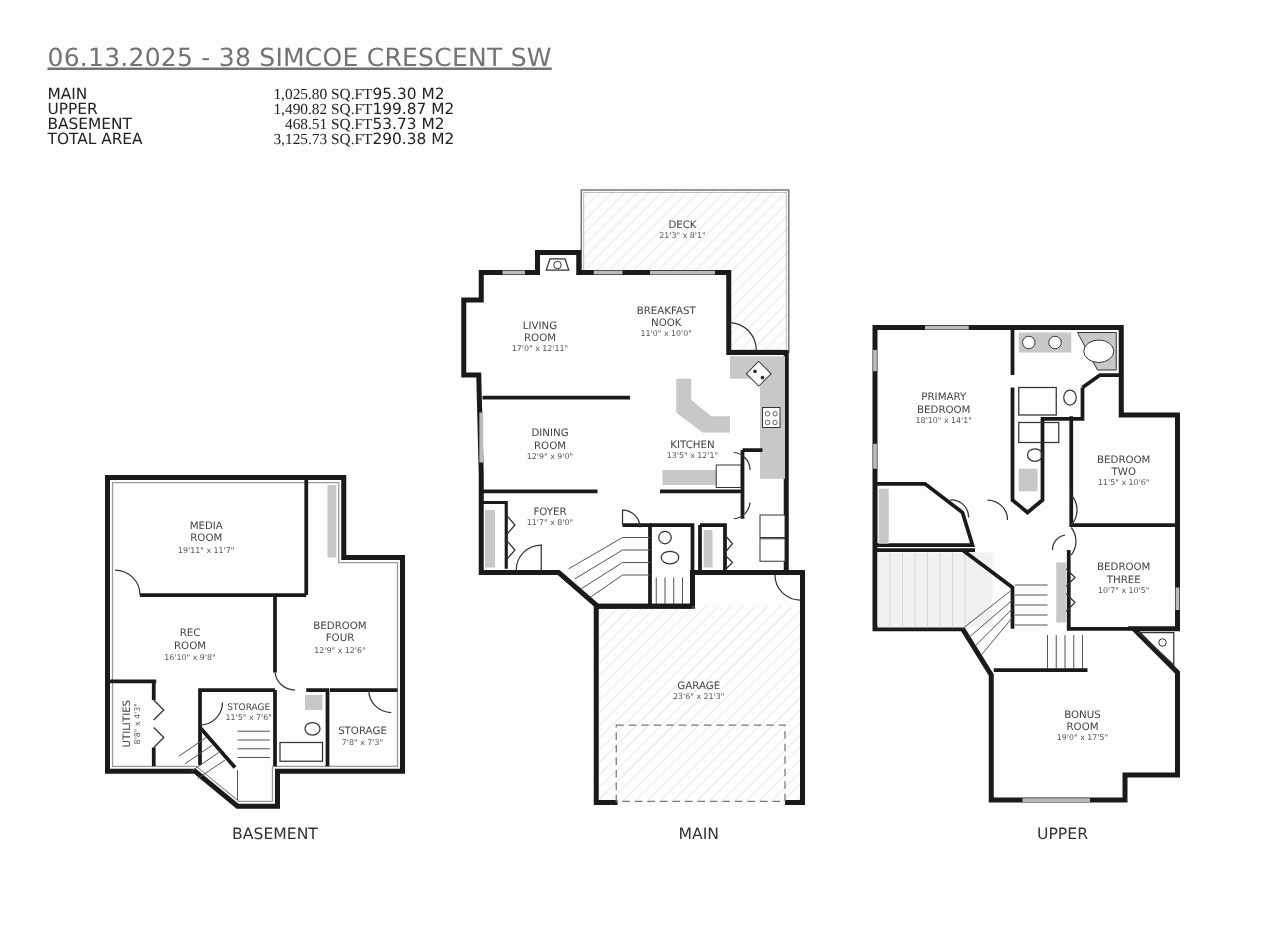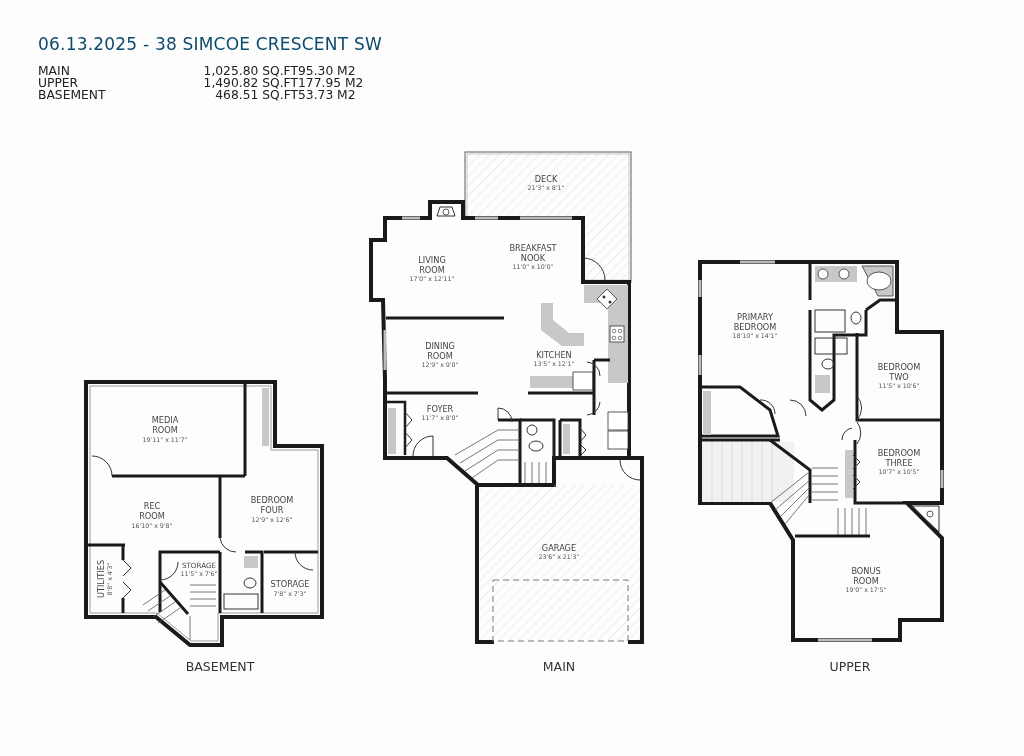--- a/index.html
+++ b/index.html
@@ -1,22 +1,22 @@
 <!DOCTYPE html>
 <html><head>
 <meta charset="utf-8">
 <style>
   html, body { margin: 0; padding: 0; background: #fdfdfd; }
   body { width: 1024px; height: 756px; position: relative; overflow: hidden; font-family: "DejaVu Sans", sans-serif; color: #2a2a2a; }
   .header { position: absolute; left: 38px; top: 34px; }
-  .title { font-size: 17px; letter-spacing: 0.2px; color: #0c4a6e; margin: 0 0 11px 0; white-space: nowrap; }
+  .title { font-size: 20px; letter-spacing: 0.2px; color: #737373; margin: 0 0 11px 0; white-space: nowrap; text-decoration: underline; }
   .areas { font-size: 12.3px; line-height: 12px; color: #222; }
   .area-row { display: flex; height: 12px; }
   .area-label { width: 120px; }
-  .area-sqft { width: 140px; text-align: right; }
+  .area-sqft { width: 140px; text-align: right; font-family: Liberation Serif, serif; }
   .area-m2 { width: 98px; text-align: left; }
   svg.plan { position: absolute; left: 0; top: 0; }
   .lbl { font-family: "DejaVu Sans", sans-serif; fill: #444; text-anchor: middle; }
   .rn { font-size: 8.2px; }
   .rd { font-size: 6.3px; fill: #555; }
   .floor-label { position: absolute; font-size: 12.5px; color: #333; text-align: center; width: 120px; }
 </style>
 </head>
 <body>
 
@@ -24,26 +24,31 @@
   <div class="title">06.13.2025 - 38 SIMCOE CRESCENT SW</div>
   <div class="areas">
     <div class="area-row">
       <span class="area-label">MAIN</span>
       <span class="area-sqft">1,025.80 SQ.FT</span>
       <span class="area-m2">95.30 M2</span>
     </div>
     <div class="area-row">
       <span class="area-label">UPPER</span>
       <span class="area-sqft">1,490.82 SQ.FT</span>
-      <span class="area-m2">177.95 M2</span>
+      <span class="area-m2">199.87 M2</span>
     </div>
     <div class="area-row">
       <span class="area-label">BASEMENT</span>
       <span class="area-sqft">468.51 SQ.FT</span>
       <span class="area-m2">53.73 M2</span>
+    </div>
+    <div class="area-row">
+      <span class="area-label">TOTAL AREA</span>
+      <span class="area-sqft">3,125.73 SQ.FT</span>
+      <span class="area-m2">290.38 M2</span>
     </div>
   </div>
 </div>
 
 <svg class="plan" width="1024" height="756" viewBox="0 0 1024 756">
   <defs>
     <pattern id="hatch" patternUnits="userSpaceOnUse" width="7" height="7" patternTransform="rotate(45)">
       <line x1="0" y1="0" x2="0" y2="7" stroke="#dcdcdc" stroke-width="1"></line>
     </pattern>
   </defs>

